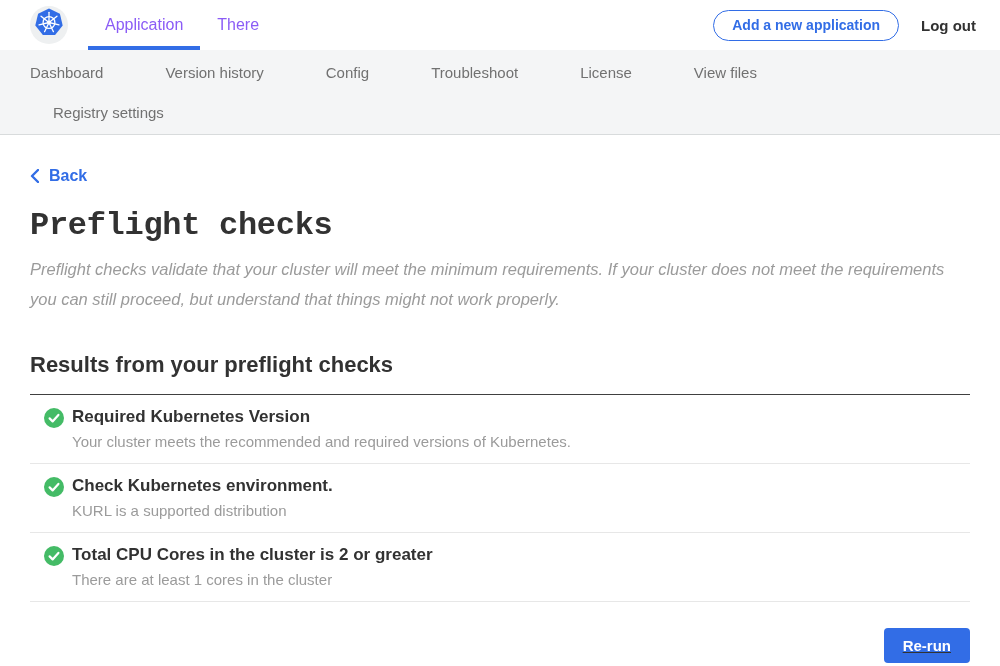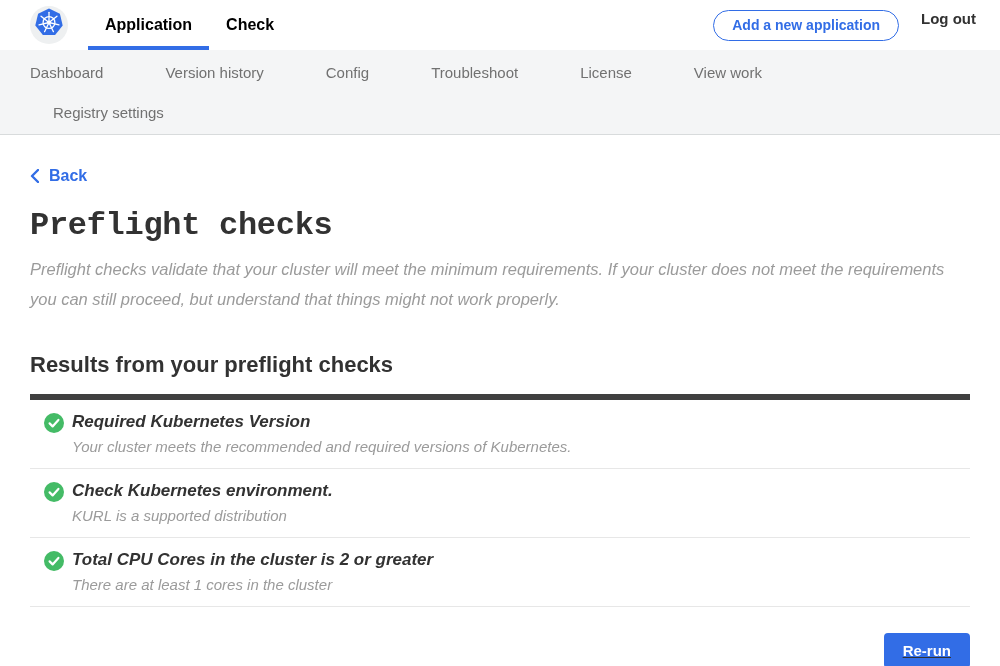--- a/index.html
+++ b/index.html
@@ -25,29 +25,29 @@
     border-radius: 50%;
     background: #eef0f1;
     display: flex; align-items: center; justify-content: center;
     flex: 0 0 auto;
   }
   .nav-tabs { display: flex; height: 50px; margin-left: 20px; }
   .tab {
     position: relative;
     padding: 0 17px;
     display: flex; align-items: center;
-    font-size: 16px; font-weight: 700; color: #000000;
+    font-size: 16px; font-weight: 400; color: #8b5cf6;
     cursor: pointer;
   }
   .tab.active::after {
     content: "";
     position: absolute; left: 0; right: 0; bottom: 0;
     height: 4px; background: #326de6;
   }
-  .header-right { margin-left: auto; display: flex; }
+  .header-right { margin-left: auto; display: flex; align-items: center; }
   .btn-outline {
     border: 1px solid #326de6; color: #326de6; background: #ffffff;
     border-radius: 17px;
     padding: 6px 18px 7px;
     font-size: 14px; font-weight: 700;
     font-family: inherit;
     cursor: pointer;
     white-space: nowrap;
   }
   .logout {
@@ -88,21 +88,21 @@
     color: #9b9b9b;
     max-width: 945px;
     margin: 0;
     font-style: italic;
   }
   h2.results-heading {
     font-size: 22px; font-weight: 700; color: #323232;
     margin: 38px 0 16px;
   }
 
-  .checks { border-top: 6px solid #404040; font-style: italic; }
+  .checks { border-top: 1px solid #404040; }
   .check-item {
     position: relative;
     padding: 11px 0 12px 42px;
     border-bottom: 1px solid #e7e7e7;
   }
   .check-icon { position: absolute; left: 14px; top: 13px; }
   .check-title { font-size: 17px; font-weight: 700; color: #323232; line-height: 21px; }
   .check-msg { font-size: 15px; color: #9b9b9b; margin-top: 6px; line-height: 18px; }
 
   .footer { display: flex; justify-content: flex-end; padding: 26px 0 0; text-decoration: underline; }
@@ -133,37 +133,37 @@
           <line x1="15" y1="14.5" x2="7.03" y2="8.14"></line>
           <circle cx="15" cy="14.5" r="5.9" fill="none"></circle>
         </g>
         <circle cx="15" cy="14.5" r="1.9" fill="#ffffff"></circle>
       </svg>
     </span>
   </div>
 
   <div class="nav-tabs">
     <div class="tab active">Application</div>
-    <div class="tab">Check</div>
+    <div class="tab">There</div>
   </div>
 
   <div class="header-right">
     <button class="btn-outline">Add a new application</button>
     <span class="logout">Log out</span>
   </div>
 </div>
 
 <div class="subnav">
   <div class="subnav-row">
     <span class="subnav-item">Dashboard</span>
     <span class="subnav-item">Version history</span>
     <span class="subnav-item">Config</span>
     <span class="subnav-item">Troubleshoot</span>
     <span class="subnav-item">License</span>
-    <span class="subnav-item">View work</span>
+    <span class="subnav-item">View files</span>
   </div>
   <div class="subnav-row second">
     <span class="subnav-item">Registry settings</span>
   </div>
 </div>
 
 <div class="main">
 
   <a class="back">
     <svg width="9" height="14" viewBox="0 0 9 14">

